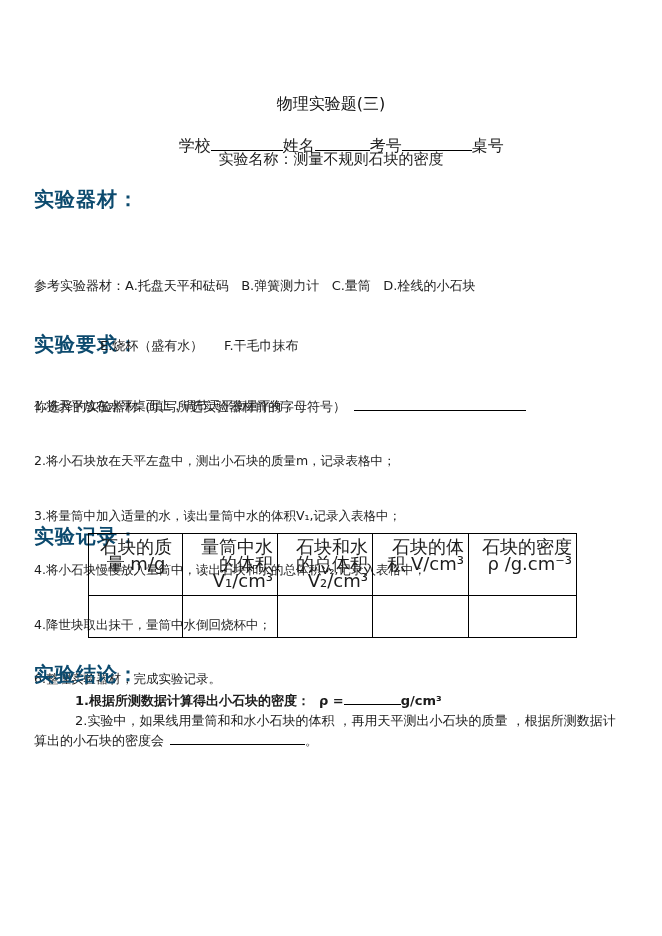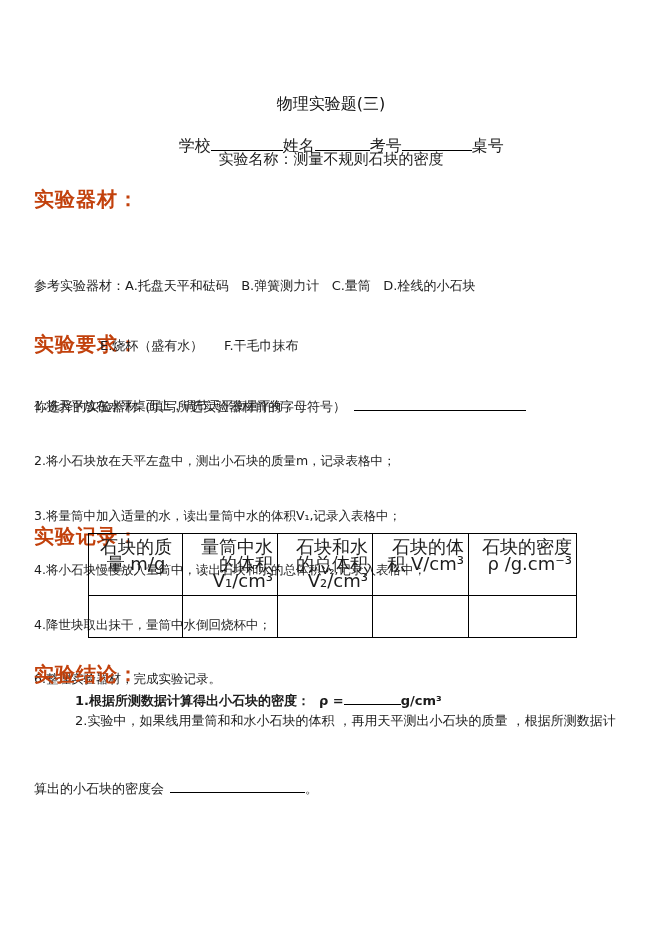--- a/index.html
+++ b/index.html
@@ -32,21 +32,21 @@
   .blank.w70 { width: 70px; }
   .blank.w172 { width: 172px; margin-left: 8px; }
   .blank.w57 { width: 57px; }
   .blank.w135 { width: 135px; margin-left: 6px; height: 14px; }
 
   .sec-heading {
     left: 34px;
     font-family: "DejaVu Serif", "Liberation Serif", serif;
     font-weight: bold;
     font-size: 20px;
-    color: #c2410c;
+    color: #0c4a6e;
     letter-spacing: 1px;
   }
   .h-equipment  { top: 186px; }
   .h-require    { top: 331px; }
   .h-record     { top: 523px; }
   .h-conclusion { top: 661px; }
 
   .equip-block { left: 34px; top: 236px; width: 600px; font-size: 13px; line-height: 20px; }
   .equip-line2 { padding-left: 66px; }
 
@@ -69,21 +69,21 @@
     line-height: 17px;
     white-space: pre-wrap;
     word-break: break-word;
   }
   .record-table th.c0 { text-align: center; }
   .record-table th { height: 45px; }
   .record-table td { height: 42px; }
 
   .concl1  { left: 34px; top: 690px; padding-left: 41px; font-size: 13px; font-weight: bold; }
   .concl2a { left: 34px; top: 712px; padding-left: 41px; font-size: 13px; width: 622px; }
-  .concl2b { left: 34px; top: 731px; font-size: 13px; margin-top: 48px; }
+  .concl2b { left: 34px; top: 731px; font-size: 13px; }
 </style>
 </head>
 <body>
 
 <div class="page">
 
   <div class="abs center doc-title">物理实验题(三)</div>
 
   <div class="abs center school-line">
     <span>学校</span><span class="blank w72"></span><span>姓名</span><span class="blank w55"></span><span>考号</span><span class="blank w70"></span><span>桌号</span>

